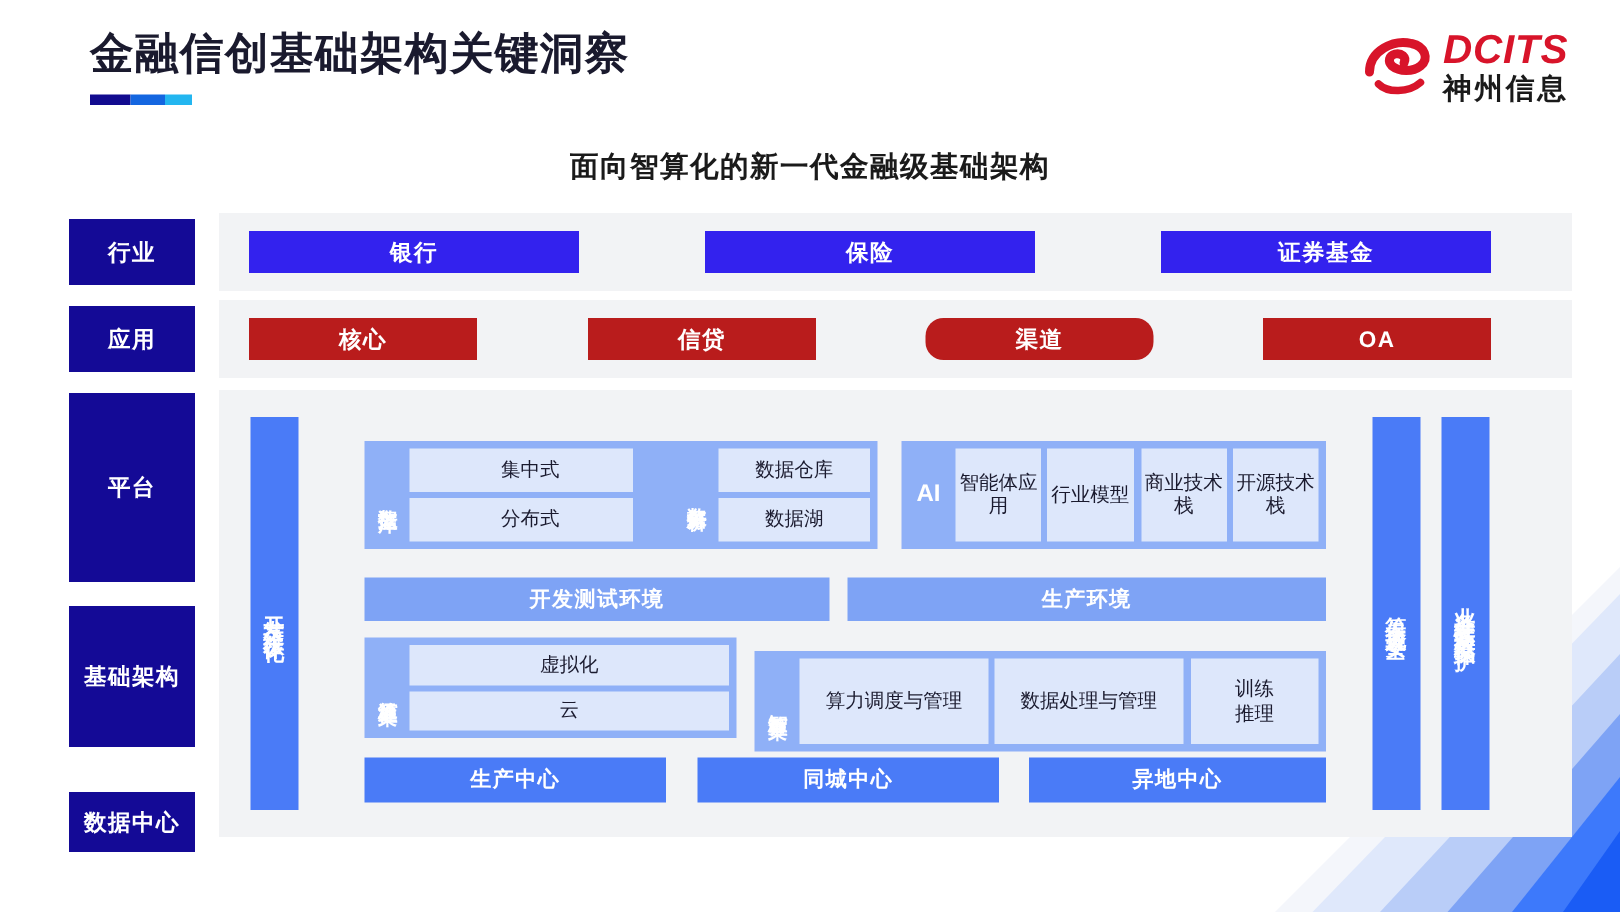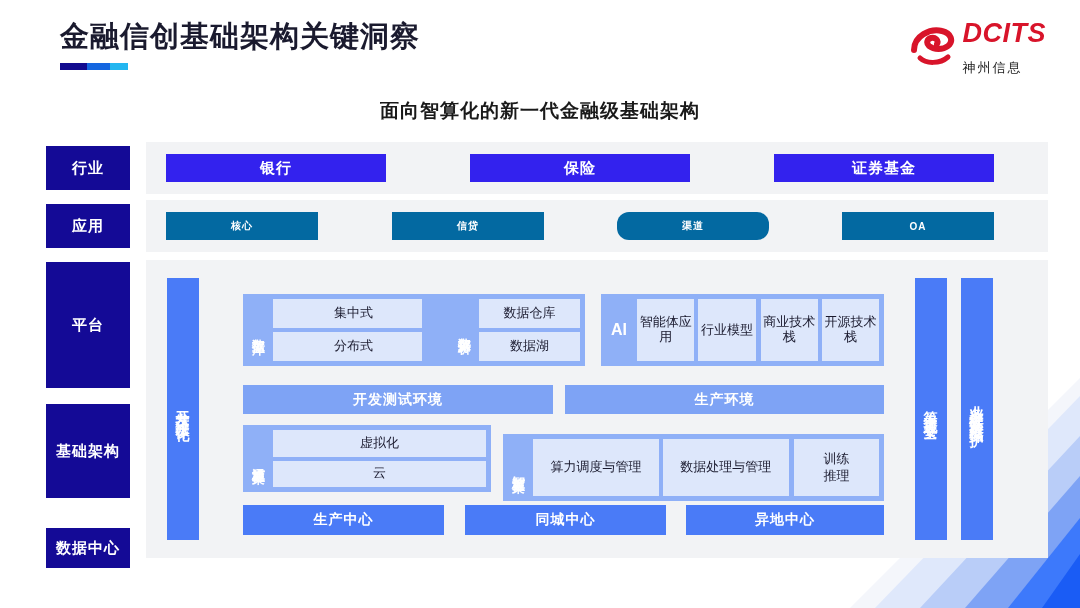--- a/index.html
+++ b/index.html
@@ -59,22 +59,22 @@
     gap: 7px;
     z-index: 3;
   }
   .logo-mark { width: 46px; height: 46px; flex: 0 0 46px; }
   .logo-text { line-height: 1; }
   .logo-en {
     font-size: 27px; font-weight: bold; color: #d8142a;
     letter-spacing: 0.5px; font-style: italic;
   }
   .logo-cn {
-    font-size: 13px; font-weight: normal; color: #1a1a1a;
-    letter-spacing: 2px; margin-top: 14px;
+    font-size: 19px; font-weight: bold; color: #1a1a1a;
+    letter-spacing: 2px; margin-top: 3px;
   }
 
   .subtitle {
     position: absolute;
     left: 0; right: 0; top: 98px;
     text-align: center;
     font-size: 19px;
     font-weight: bold;
     color: #1a1a1a;
     letter-spacing: 1px;
@@ -104,21 +104,21 @@
   .chip {
     position: absolute;
     display: flex;
     align-items: center;
     justify-content: center;
     color: #ffffff;
     font-weight: bold;
     letter-spacing: 1px;
   }
   .chip-industry { background: #3322ee; font-size: 15px; }
-  .chip-app      { background: #0369a1; font-size: 10px; }
+  .chip-app      { background: #b91c1c; font-size: 15px; }
   .chip-env      { background: #7ea3f5; font-size: 14px; }
   .chip-center   { background: #4a7bf7; font-size: 14px; }
 
   
   .vbar {
     position: absolute;
     background: #4a7bf7;
     color: #fff;
     font-size: 14px;
     font-weight: bold;

